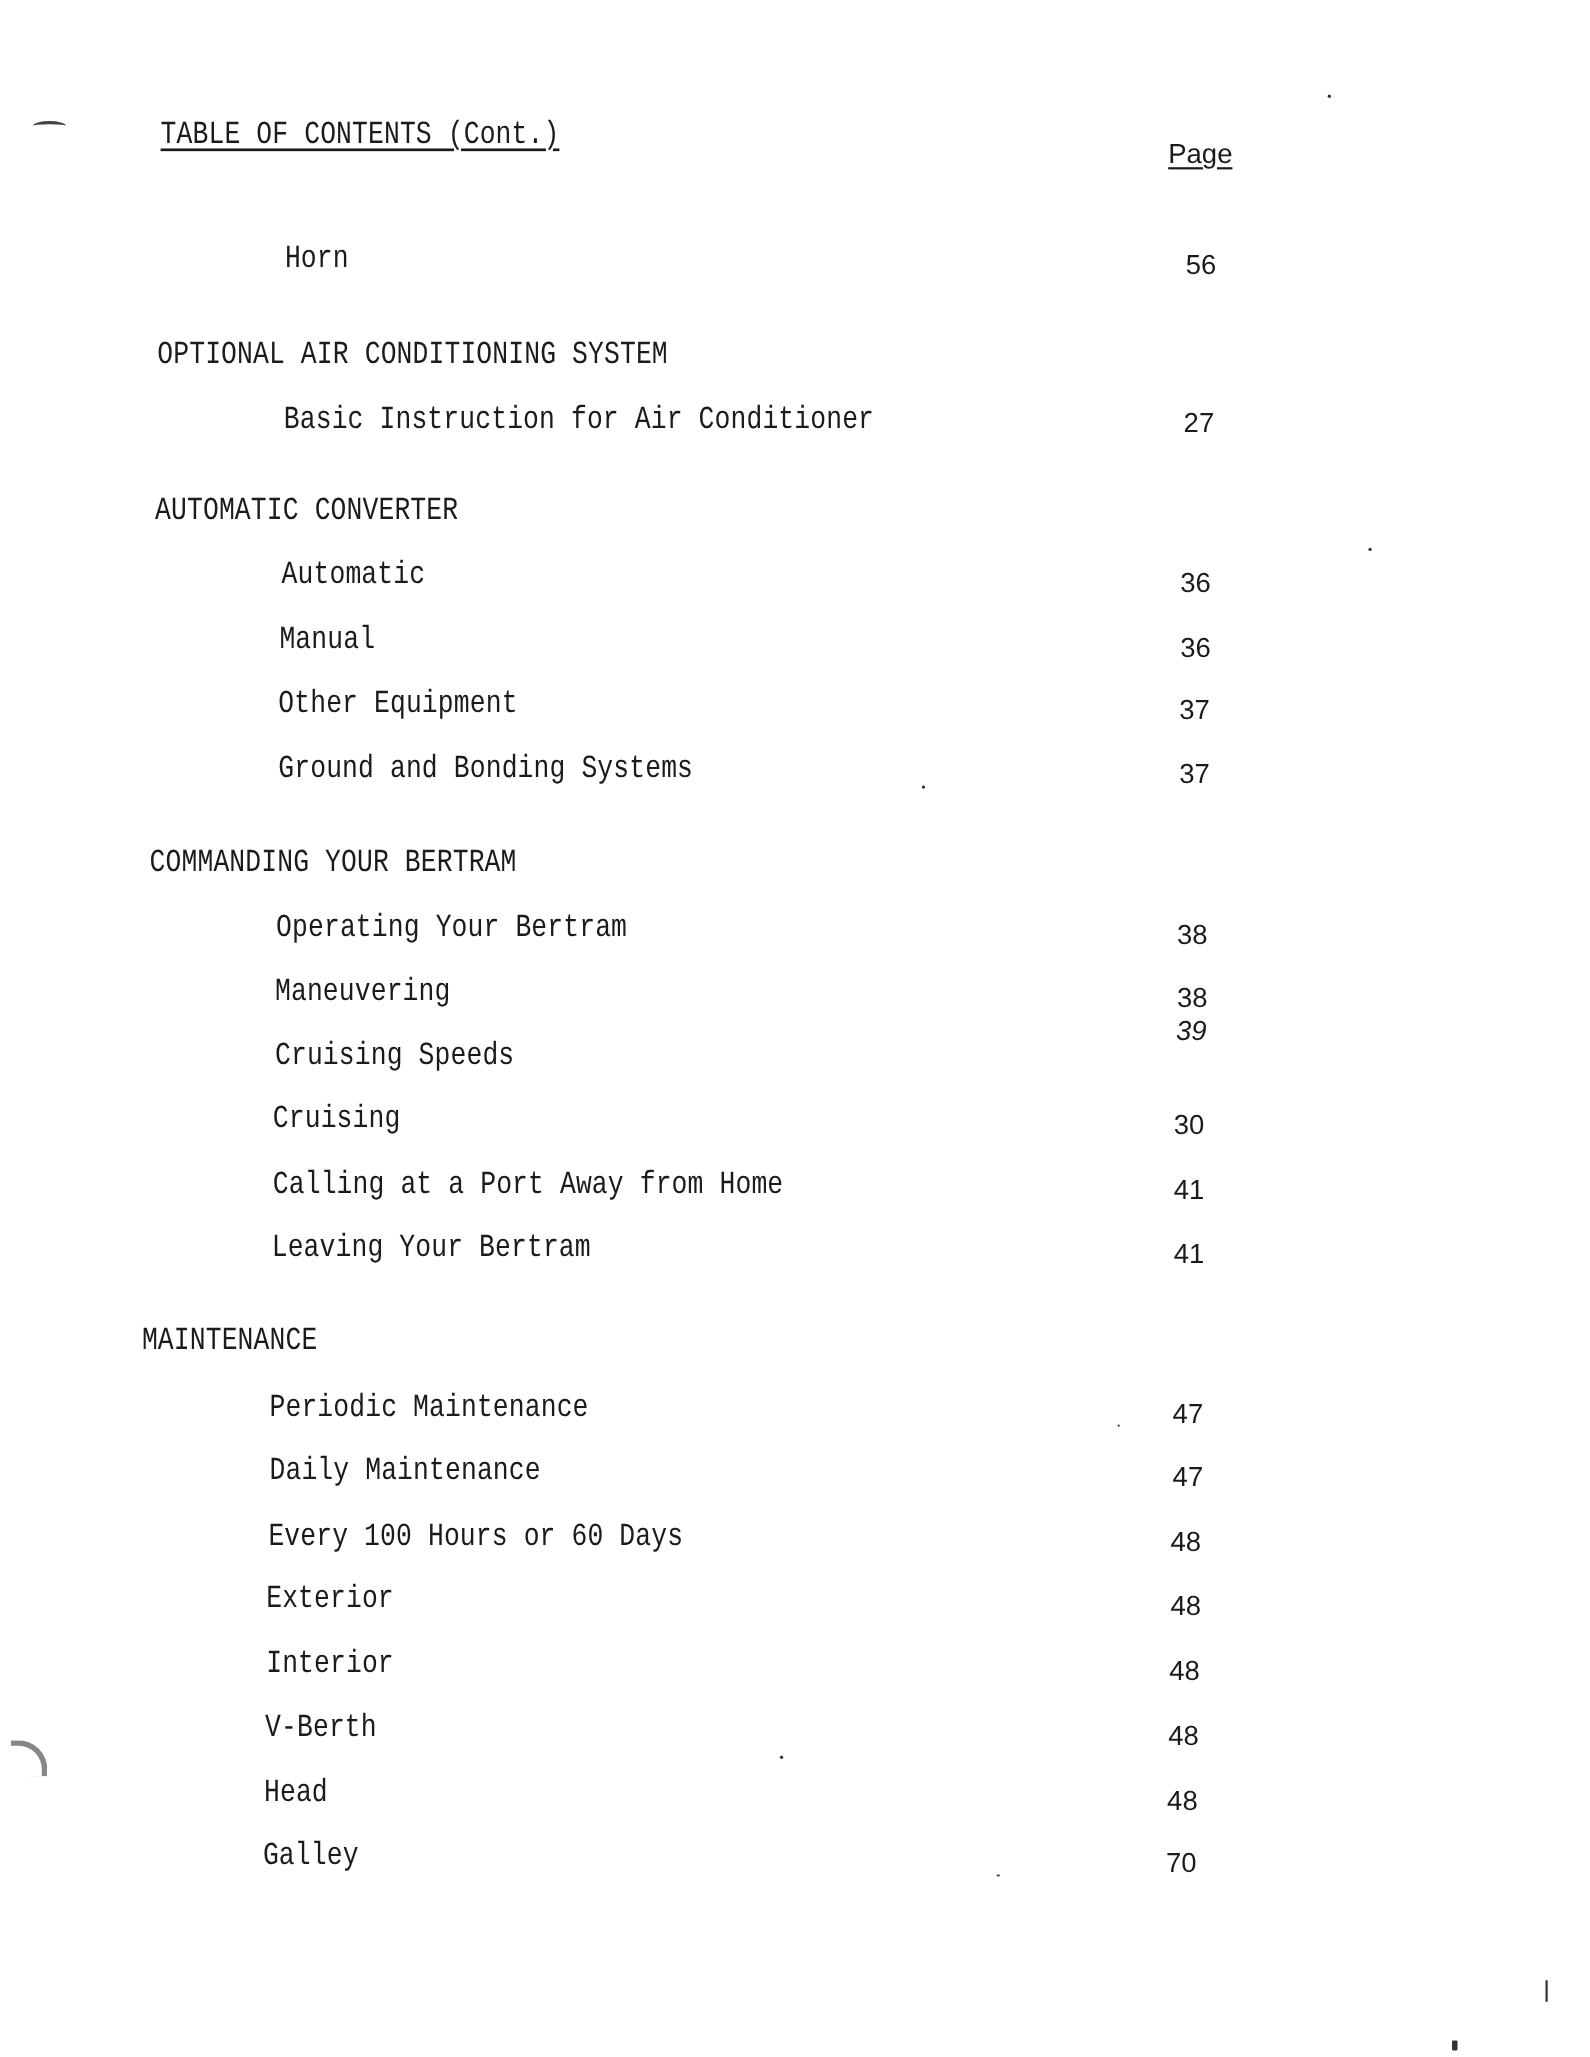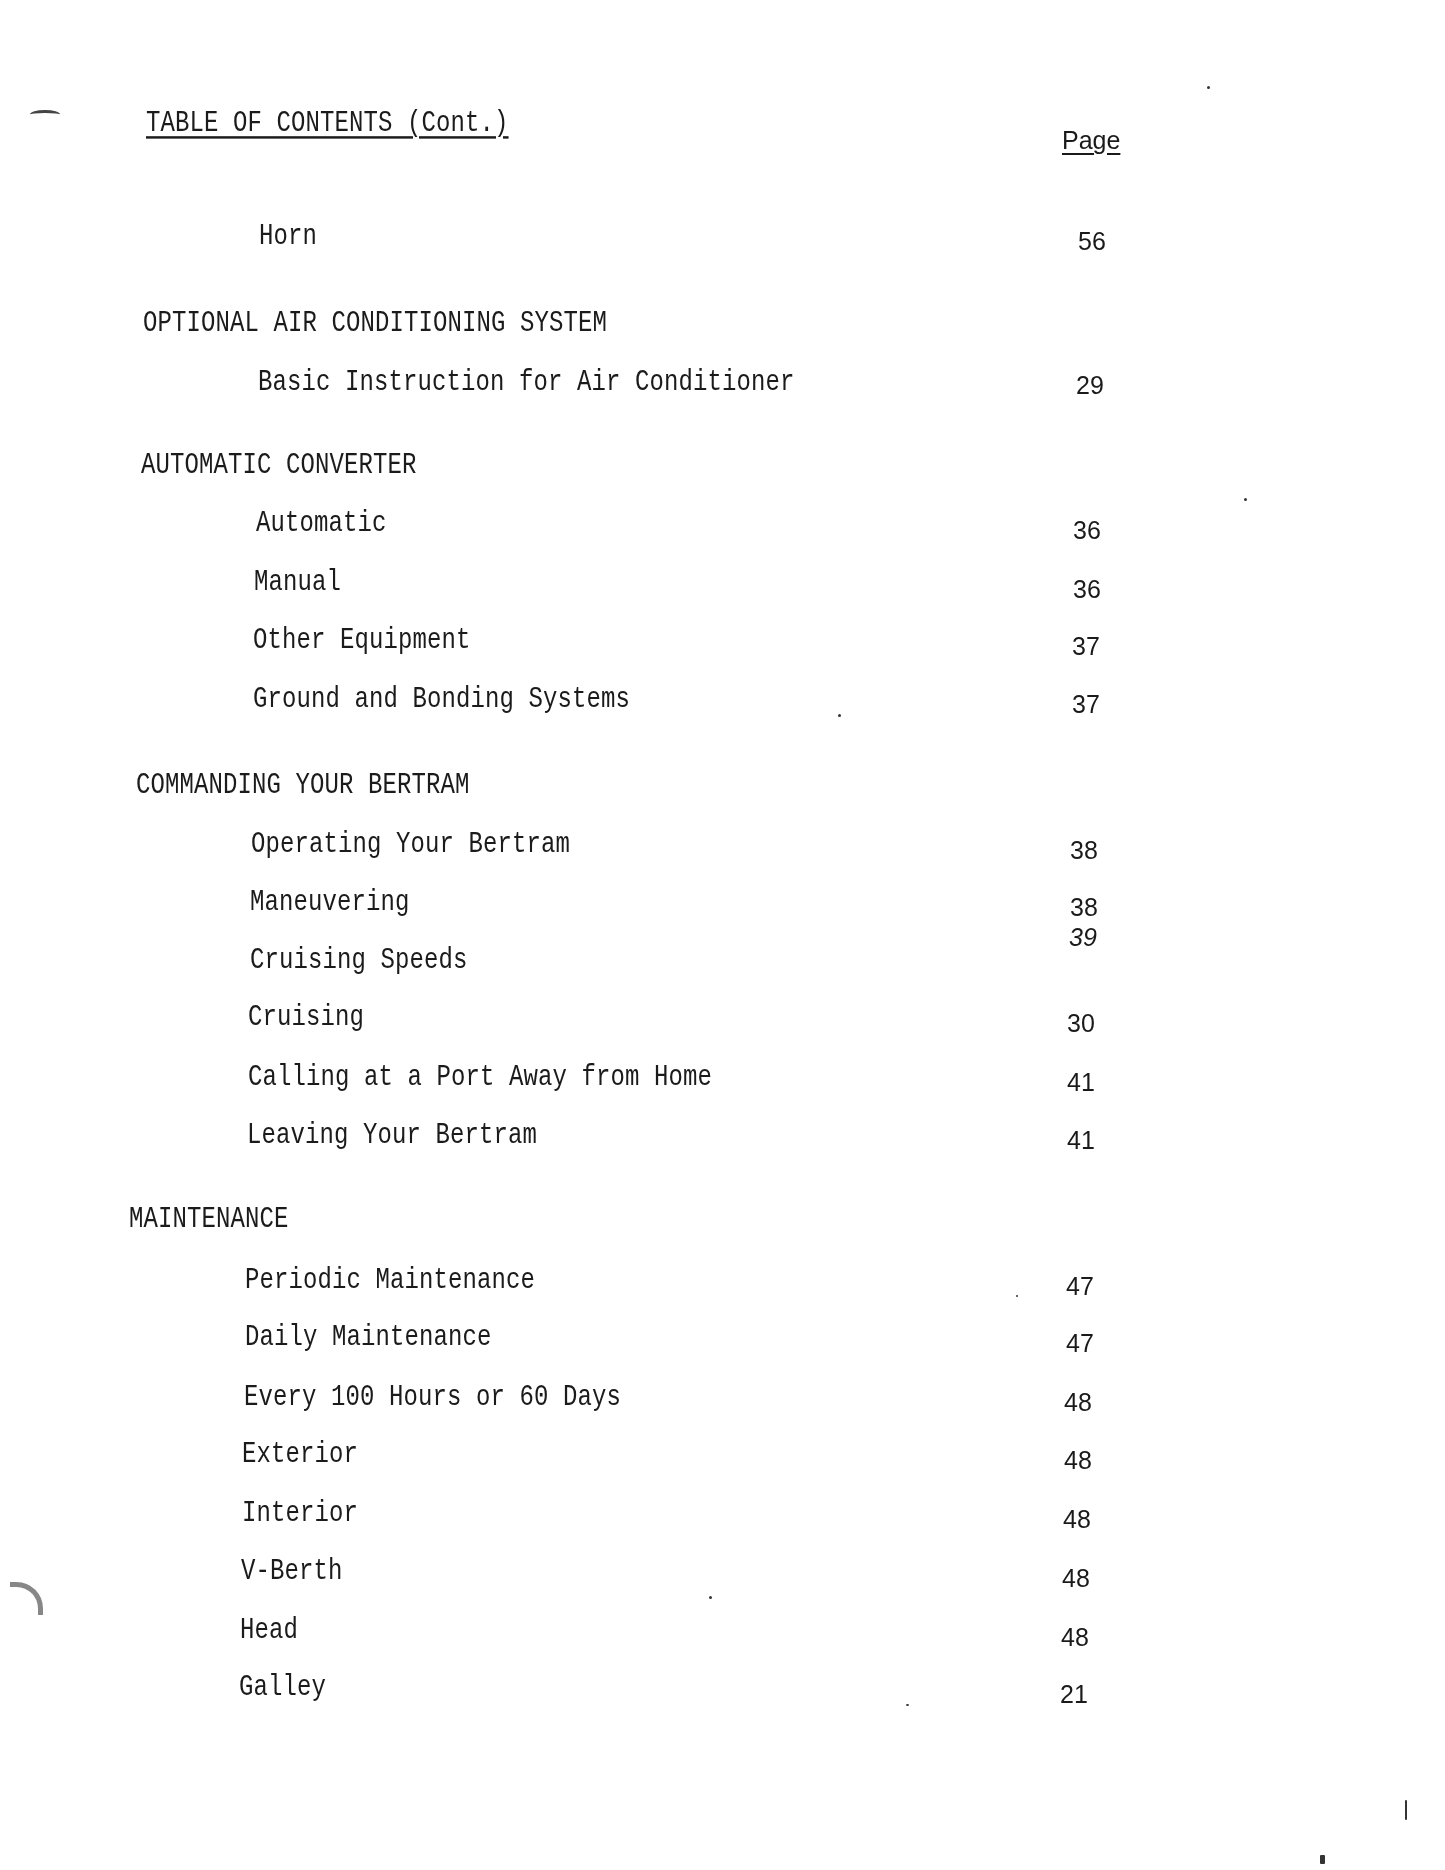--- a/index.html
+++ b/index.html
@@ -14,21 +14,21 @@
 <body>
 
 <div class="t u" style="left:146px; top:112px;">TABLE OF CONTENTS (Cont.)</div>
 <div class="pg u" style="left:1062px; top:117px;margin-top:11px;">Page</div>
 
 <div class="t" style="left:259px; top:225px;">Horn</div>
 <div class="pg" style="left:1078px; top:229px;">56</div>
 
 <div class="t" style="left:143px; top:312px;">OPTIONAL AIR CONDITIONING SYSTEM</div>
 <div class="t" style="left:258px; top:371px;">Basic Instruction for Air Conditioner</div>
-<div class="pg" style="left:1076px; top:373px;">29</div>
+<div class="pg" style="left:1076px; top:373px;">27</div>
 
 <div class="t" style="left:141px; top:454px;">AUTOMATIC CONVERTER</div>
 <div class="t" style="left:256px; top:512px;">Automatic</div>
 <div class="pg" style="left:1073px; top:518px;">36</div>
 <div class="t" style="left:254px; top:571px;">Manual</div>
 <div class="pg" style="left:1073px; top:577px;">36</div>
 <div class="t" style="left:253px; top:629px;">Other Equipment</div>
 <div class="pg" style="left:1072px; top:634px;">37</div>
 <div class="t" style="left:253px; top:688px;">Ground and Bonding Systems</div>
 <div class="pg" style="left:1072px; top:692px;">37</div>
@@ -56,21 +56,21 @@
 <div class="pg" style="left:1064px; top:1390px;">48</div>
 <div class="t" style="left:242px; top:1443px;">Exterior</div>
 <div class="pg" style="left:1064px; top:1448px;">48</div>
 <div class="t" style="left:242px; top:1502px;">Interior</div>
 <div class="pg" style="left:1063px; top:1507px;">48</div>
 <div class="t" style="left:241px; top:1560px;">V-Berth</div>
 <div class="pg" style="left:1062px; top:1566px;">48</div>
 <div class="t" style="left:240px; top:1619px;">Head</div>
 <div class="pg" style="left:1061px; top:1625px;">48</div>
 <div class="t" style="left:239px; top:1676px;">Galley</div>
-<div class="pg" style="left:1060px; top:1682px;">21</div>
+<div class="pg" style="left:1060px; top:1682px;">70</div>
 
 <div class="smudge" style="left:30px; top:110px; width:30px; height:6px; border-top:3px solid #444; border-radius:50% 50% 0 0;"></div>
 <div class="smudge" style="left:10px; top:1582px; width:28px; height:28px; border-top:5px solid #555; border-right:5px solid #555; border-radius:0 80% 0 0; opacity:0.7;"></div>
 <div class="speck" style="left:1320px; top:1855px; width:5px; height:9px; border-radius:1px;"></div>
 <div class="speck" style="left:1405px; top:1800px; width:2px; height:20px; border-radius:1px;"></div>
 <div class="speck" style="left:1207px; top:86px; width:3px; height:3px;"></div>
 <div class="speck" style="left:1244px; top:498px; width:3px; height:3px;"></div>
 <div class="speck" style="left:709px; top:1596px; width:3px; height:3px;"></div>
 <div class="speck" style="left:838px; top:714px; width:3px; height:3px;"></div>
 <div class="speck" style="left:1016px; top:1295px; width:2px; height:2px;"></div>

